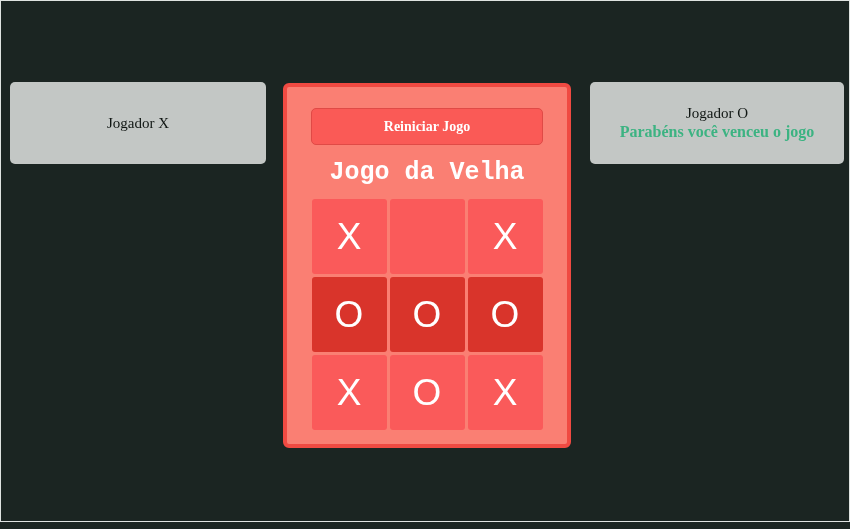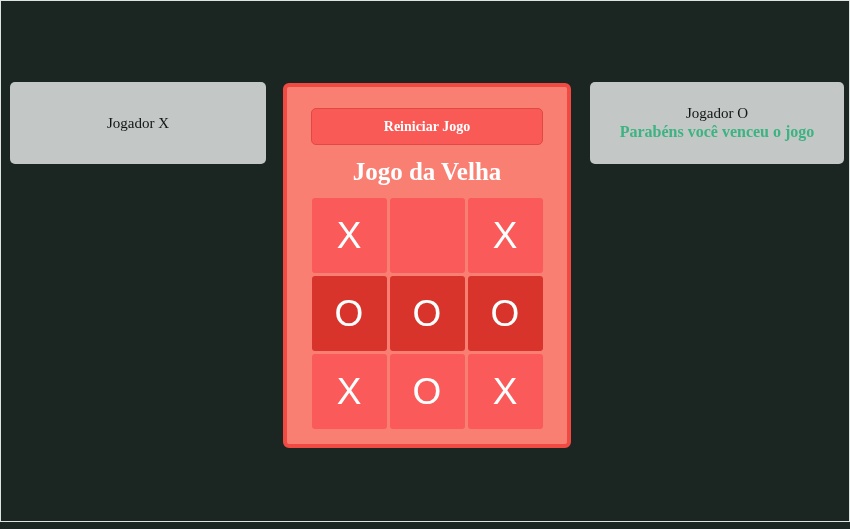--- a/index.html
+++ b/index.html
@@ -94,21 +94,21 @@
     cursor: pointer;
     display: flex;
     align-items: center;
     justify-content: center;
     padding: 16px;
   }
 
   #game-title {
     margin-top: 13px;
     color: #ffffff;
-    font-family: Liberation Serif, serif;
+    font-family: Liberation Mono, monospace;
     font-weight: bold;
     font-size: 25px;
     letter-spacing: 0px;
   }
 
   #board {
     margin-top: 12px;
     display: grid;
     grid-template-columns: repeat(3, 75px);
     grid-template-rows: repeat(3, 75px);

